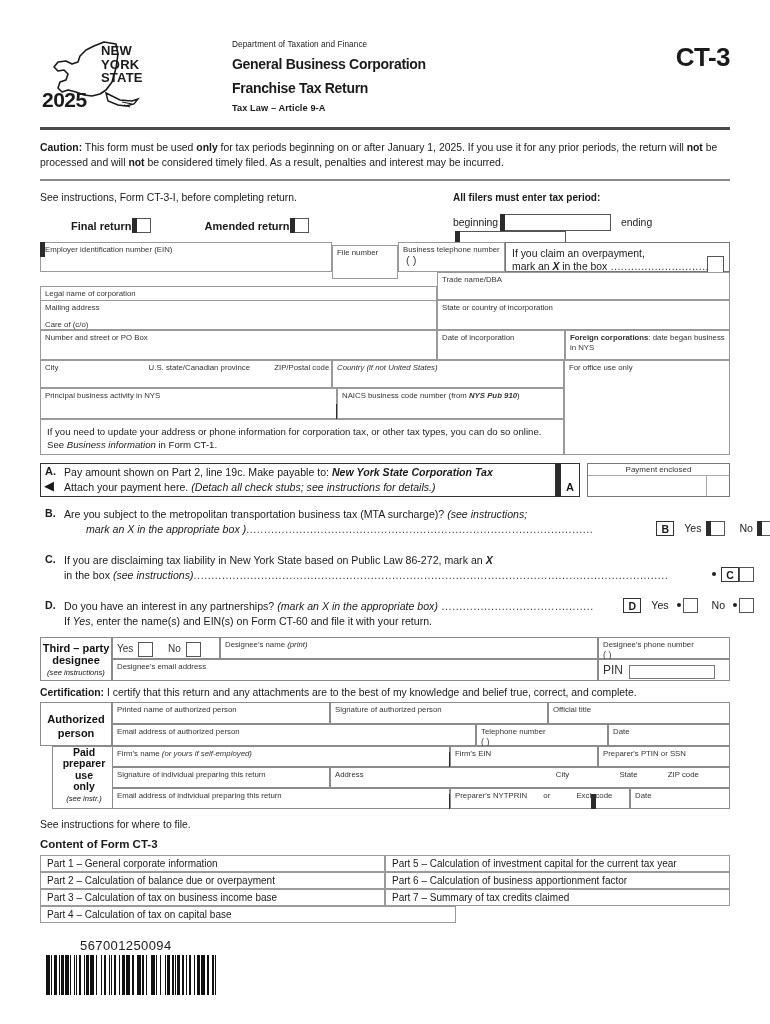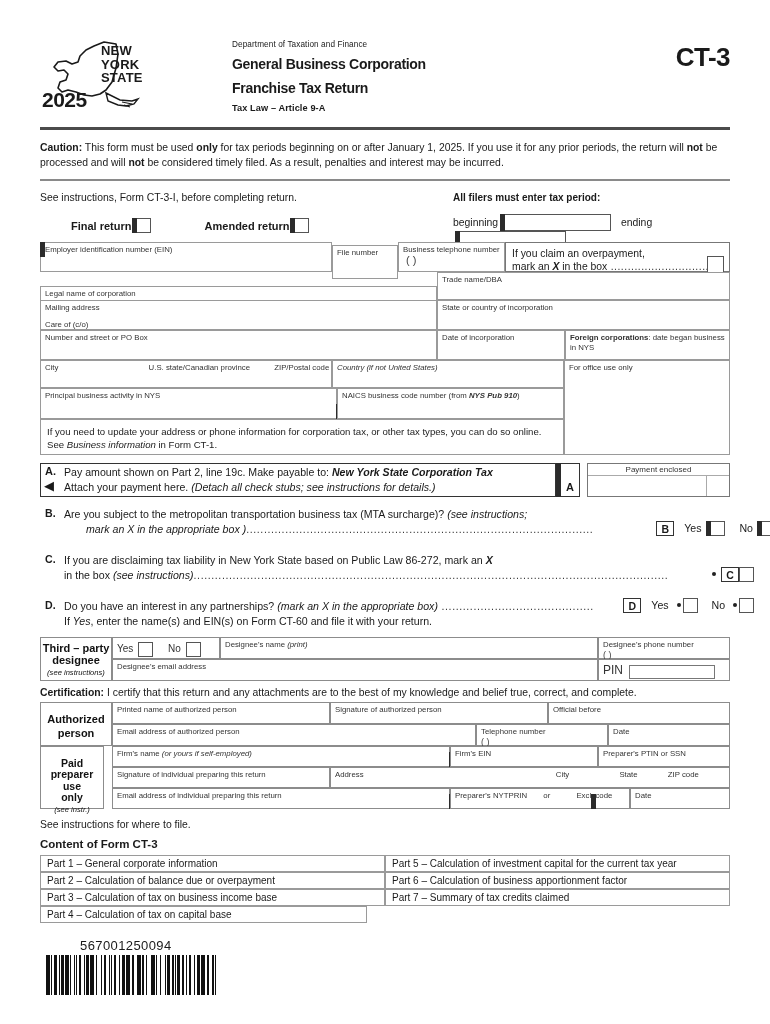--- a/index.html
+++ b/index.html
@@ -382,36 +382,36 @@
       <div>Authorized</div>
       <div>person</div>
     </div>
     <div class="bcell" style="left:72px;top:0;width:218px;height:22px">
       <span>Printed name of authorized person</span>
     </div>
     <div class="bcell" style="left:290px;top:0;width:218px;height:22px">
       <span>Signature of authorized person</span>
     </div>
     <div class="bcell" style="left:508px;top:0;width:182px;height:22px">
-      <span>Official before</span>
+      <span>Official title</span>
     </div>
     <div class="bcell" style="left:72px;top:22px;width:364px;height:22px">
       <span>Email address of authorized person</span>
     </div>
     <div class="bcell" style="left:436px;top:22px;width:132px;height:22px">
       <span>Telephone number</span>
       <div style="font-size:9px;color:#444">(              )</div>
     </div>
     <div class="bcell" style="left:568px;top:22px;width:122px;height:22px">
       <span>Date</span>
     </div>
   </div>
 
   <div class="blk" style="height:63px;margin-top:0">
-    <div class="blabel" style="left:0;top:0;width:64px;height:63px;padding-top:11px;line-height:11.5px;font-size:10.5px">
+    <div class="blabel" style="left:12px;top:0;width:64px;height:63px;padding-top:0;line-height:11.5px;font-size:10.5px">
       <div>Paid</div>
       <div>preparer</div>
       <div>use</div>
       <div>only</div>
       <div class="it" style="font-size:7.6px;font-weight:normal">(see instr.)</div>
     </div>
     <div class="bcell" style="left:72px;top:0;width:338px;height:21px">
       <span>Firm's name </span><span class="it">(or yours if self-employed)</span>
       <span class="tabmark" style="left:336px;top:5px;height:15px"></span>
     </div>
@@ -446,21 +446,21 @@
   </div>
 
   <div class="small-note" style="margin-top:10px">See instructions for where to file.</div>
 
   <div class="ctitle" style="margin-top:8px">Content of Form CT-3</div>
 
   <div class="ctable" style="height:68px;margin-top:5px">
     <div class="crow" style="left:0;top:0;width:345px;height:17px">Part 1 – General corporate information</div>
     <div class="crow" style="left:0;top:17px;width:345px;height:17px">Part 2 – Calculation of balance due or overpayment</div>
     <div class="crow" style="left:0;top:34px;width:345px;height:17px">Part 3 – Calculation of tax on business income base</div>
-    <div class="crow" style="left:0;top:51px;width:327px;height:17px">Part 4 – Calculation of tax on capital base</div>
+    <div class="crow" style="left:0;top:51px;width:416px;height:17px">Part 4 – Calculation of tax on capital base</div>
     <div class="crow" style="left:345px;top:0;width:345px;height:17px">Part 5 – Calculation of investment capital for the current tax year</div>
     <div class="crow" style="left:345px;top:17px;width:345px;height:17px">Part 6 – Calculation of business apportionment factor</div>
     <div class="crow" style="left:345px;top:34px;width:345px;height:17px">Part 7 – Summary of tax credits claimed</div>
   </div>
 
   <div class="bc-wrap" style="top:938px">
     <div class="bc-num">567001250094</div>
     <div class="bc" id="barcode">
         <i style="width:3.75px;background:#111"></i>
         <i style="width:1.25px;background:#fff"></i>

